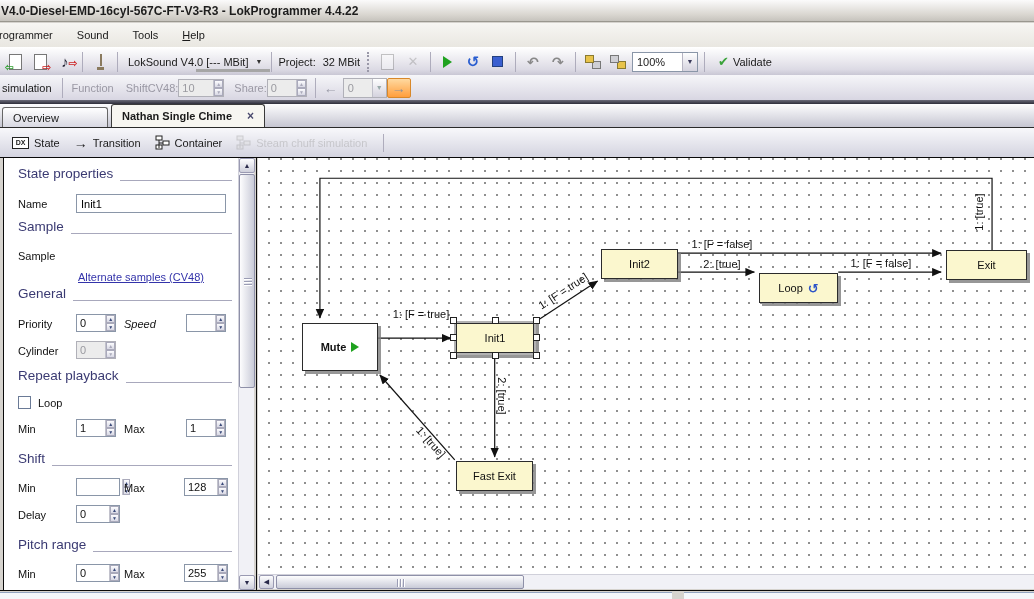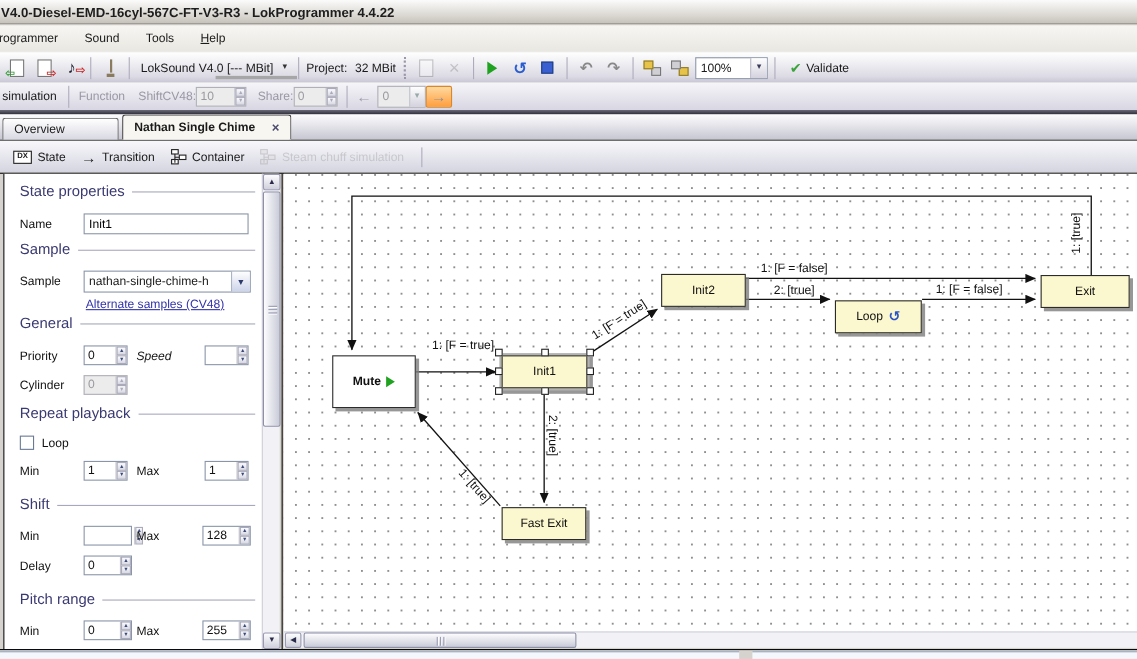--- a/index.html
+++ b/index.html
@@ -93,21 +93,21 @@
     background:linear-gradient(#f8f8fb,#d4d4e0); display:flex; align-items:center; padding-left:8px; gap:6px; }
   .dtb { display:flex; align-items:center; gap:5px; padding:2px 4px; }
   .stateico { width:17px; height:12px; border:1px solid #222; background:#fff; font-size:7px; font-weight:bold; display:flex; align-items:center; justify-content:center; letter-spacing:0; }
   .transico { font-size:14px; font-weight:bold; }
   .contico svg { display:block; }
   .dsep { width:1px; height:18px; background:#aeacbc; margin-left:6px; }
 
   
   .main { position:absolute; left:0; top:157px; width:100%; height:434px; border-top:1px solid #0a0a0a; border-bottom:1px solid #0a0a0a; background:#d6d3ce; }
   .panel { position:absolute; left:3px; top:0; width:251px; height:100%; background:#fff; border-left:1px solid #0a0a0a; }
-  .hdr { position:absolute; left:14px; right:22px; display:flex; align-items:center; color:#3a3a72; font-size:13.5px; }
+  .hdr { position:absolute; left:14px; right:22px; display:flex; align-items:flex-end; color:#3a3a72; font-size:13.5px; }
   .hdr .hline { flex:1; border-top:1px solid #a8a8bc; margin-left:7px; margin-top:2px; }
   .plbl { position:absolute; font-size:11px; color:#111; }
   .ptext { position:absolute; height:19px; border:1px solid #8a96a8; background:#fff; font-family:inherit; font-size:11px; padding-left:4px; outline:none; }
   .pcombo { position:absolute; height:20px; border:1px solid #8a96a8; background:#fff; display:flex; align-items:center; }
   .pcombo .cbtext { flex:1; padding-left:4px; white-space:nowrap; overflow:hidden; }
   .pcombo .cbbtn { width:17px; height:18px; background:linear-gradient(#fefefe,#cdd4ea); border-left:1px solid #aab4c8; display:flex; align-items:center; justify-content:center; font-size:8px; color:#2a3a6a; }
   .plink { position:absolute; color:#3333aa; text-decoration:underline; font-size:11px; }
   .pspin { position:absolute; }
   .pcheck { position:absolute; width:13px; height:13px; border:1px solid #6a7a96; background:#fff; }
 
@@ -319,24 +319,20 @@
         <span class="hline"></span>
     </div>
     <span class="plbl" style="left:14px;top:40px;">Name</span>
     <input class="ptext" style="left: 72px; top: 36px; width: 150px;" value="Init1">
 
     <div class="hdr" style="top:61px;">
       <span>Sample</span>
         <span class="hline"></span>
     </div>
     <span class="plbl" style="left:14px;top:92px;">Sample</span>
-    <div class="pcombo" style="left:72px;top:88px;width:152px;">
-      <span class="cbtext">nathan-single-chime-h</span>
-      <span class="cbbtn">▼</span>
-    </div>
     <a class="plink" style="left:74px;top:113px;">Alternate samples (CV48)</a>
 
     <div class="hdr" style="top:128px;">
       <span>General</span>
         <span class="hline"></span>
     </div>
     <span class="plbl" style="left:14px;top:160px;">Priority</span>
     <div class="spin pspin" style="left:72px;top:156px;width:40px;">
       <input readonly="" value="0" style="">
       <div class="spinbtns">

